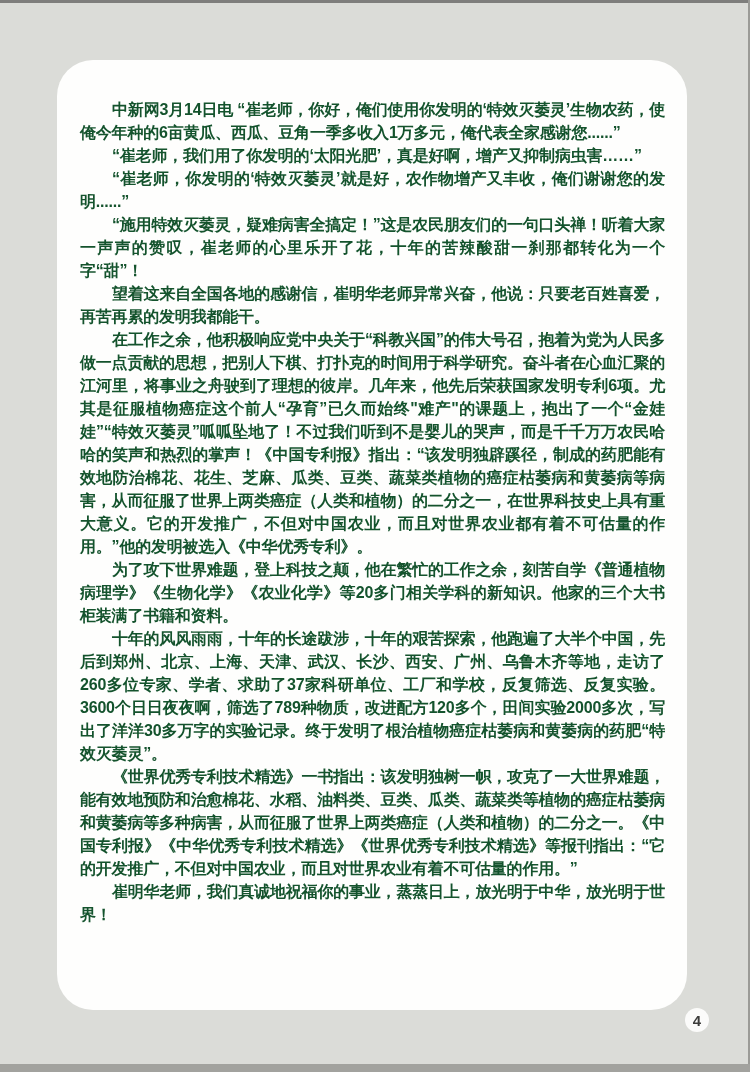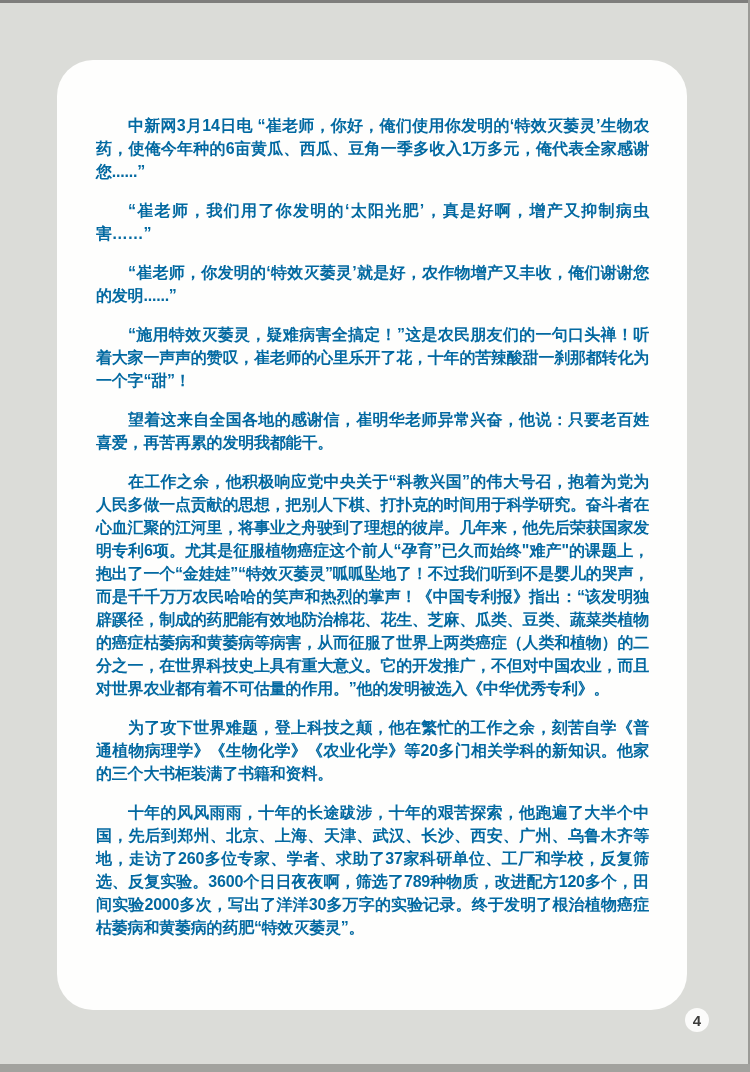--- a/index.html
+++ b/index.html
@@ -35,26 +35,26 @@
   .page-card {
     position: absolute;
     left: 57px; top: 60px;
     width: 630px; height: 950px;
     background: #fefefd;
     border-radius: 36px;
     box-sizing: border-box;
     padding: 38px 22px 0 23px;
   }
   .text-block p {
-    margin: 16px;
+    margin: 0;
     text-indent: 2em;
     font-size: 16px;
     line-height: 23px;
     font-weight: 600;
-    color: #0369a1;
+    color: #14532d;
     text-align: justify;
     letter-spacing: -0.2px;
   }
   .page-number-badge {
     position: absolute;
     left: 685px; top: 1008px;
     width: 24px; height: 24px;
     border-radius: 50%;
     background: #fbfbfa;
     display: flex;
@@ -83,22 +83,24 @@
       <p>“施用特效灭萎灵，疑难病害全搞定！”这是农民朋友们的一句口头禅！听着大家一声声的赞叹，崔老师的心里乐开了花，十年的苦辣酸甜一刹那都转化为一个字“甜”！</p>
 
       <p>望着这来自全国各地的感谢信，崔明华老师异常兴奋，他说：只要老百姓喜爱，再苦再累的发明我都能干。</p>
 
       <p>在工作之余，他积极响应党中央关于“科教兴国”的伟大号召，抱着为党为人民多做一点贡献的思想，把别人下棋、打扑克的时间用于科学研究。奋斗者在心血汇聚的江河里，将事业之舟驶到了理想的彼岸。几年来，他先后荣获国家发明专利6项。尤其是征服植物癌症这个前人“孕育”已久而始终"难产"的课题上，抱出了一个“金娃娃”“特效灭萎灵”呱呱坠地了！不过我们听到不是婴儿的哭声，而是千千万万农民哈哈的笑声和热烈的掌声！《中国专利报》指出：“该发明独辟蹊径，制成的药肥能有效地防治棉花、花生、芝麻、瓜类、豆类、蔬菜类植物的癌症枯萎病和黄萎病等病害，从而征服了世界上两类癌症（人类和植物）的二分之一，在世界科技史上具有重大意义。它的开发推广，不但对中国农业，而且对世界农业都有着不可估量的作用。”他的发明被选入《中华优秀专利》。</p>
 
       <p>为了攻下世界难题，登上科技之颠，他在繁忙的工作之余，刻苦自学《普通植物病理学》《生物化学》《农业化学》等20多门相关学科的新知识。他家的三个大书柜装满了书籍和资料。</p>
 
       <p>十年的风风雨雨，十年的长途跋涉，十年的艰苦探索，他跑遍了大半个中国，先后到郑州、北京、上海、天津、武汉、长沙、西安、广州、乌鲁木齐等地，走访了260多位专家、学者、求助了37家科研单位、工厂和学校，反复筛选、反复实验。3600个日日夜夜啊，筛选了789种物质，改进配方120多个，田间实验2000多次，写出了洋洋30多万字的实验记录。终于发明了根治植物癌症枯萎病和黄萎病的药肥“特效灭萎灵”。</p>
 
+      <p>《世界优秀专利技术精选》一书指出：该发明独树一帜，攻克了一大世界难题，能有效地预防和治愈棉花、水稻、油料类、豆类、瓜类、蔬菜类等植物的癌症枯萎病和黄萎病等多种病害，从而征服了世界上两类癌症（人类和植物）的二分之一。《中国专利报》《中华优秀专利技术精选》《世界优秀专利技术精选》等报刊指出：“它的开发推广，不但对中国农业，而且对世界农业有着不可估量的作用。”</p>
 
 
+      <p>崔明华老师，我们真诚地祝福你的事业，蒸蒸日上，放光明于中华，放光明于世界！</p>
     </div>
 </div>
 
 <div class="page-number-badge">
   <span>4</span>
 </div>
 
 <div class="bottom-edge"></div>
 
 </body></html>

